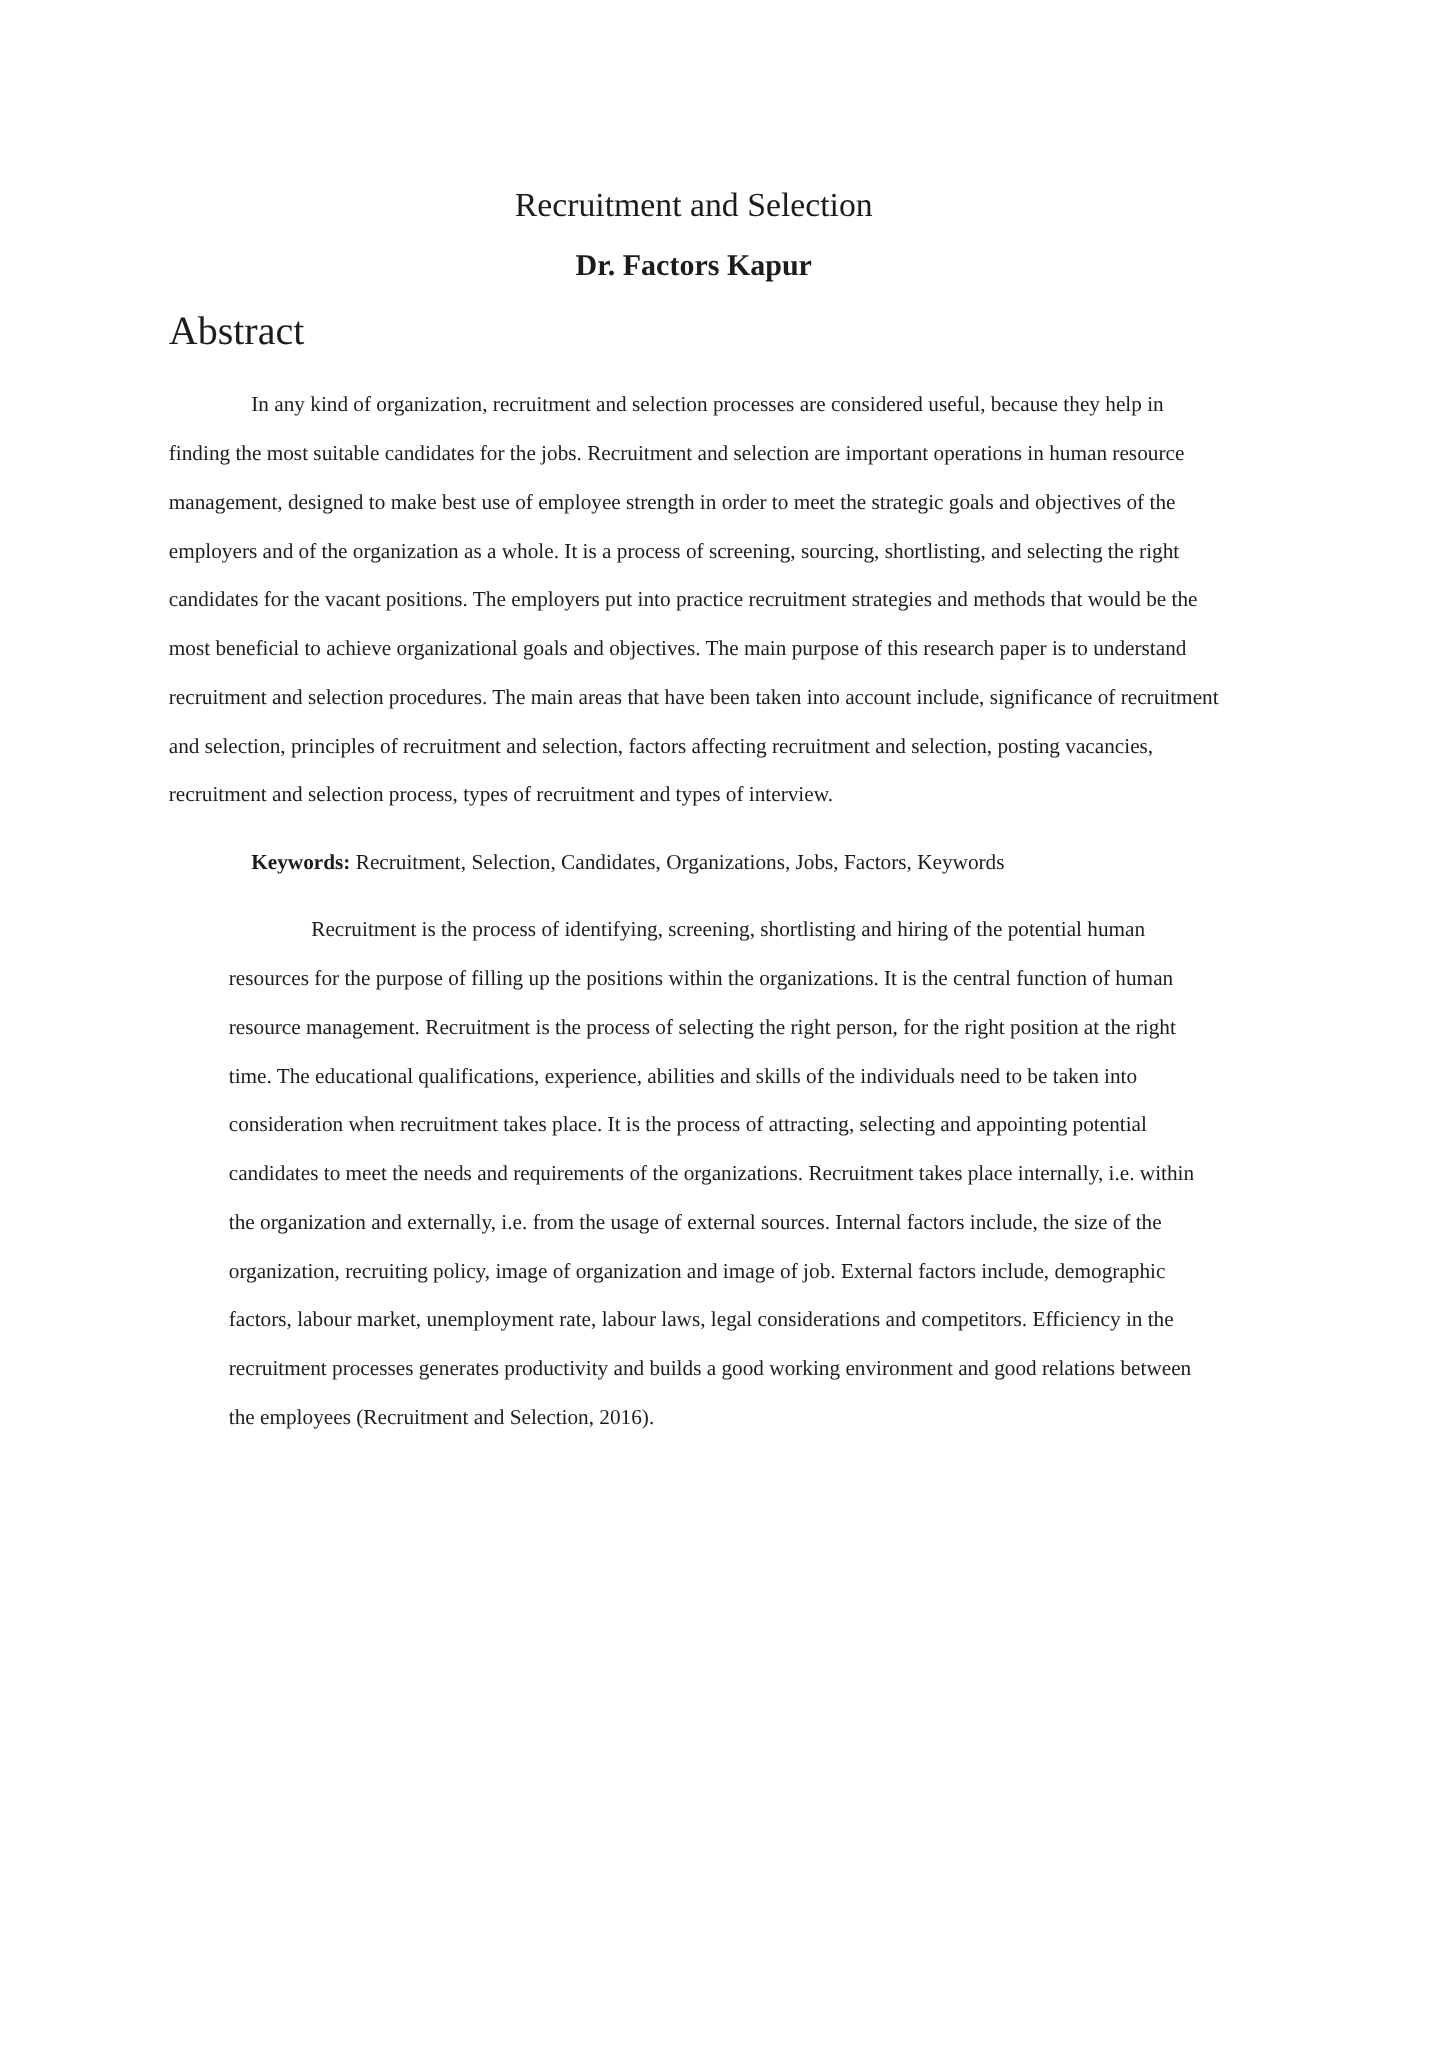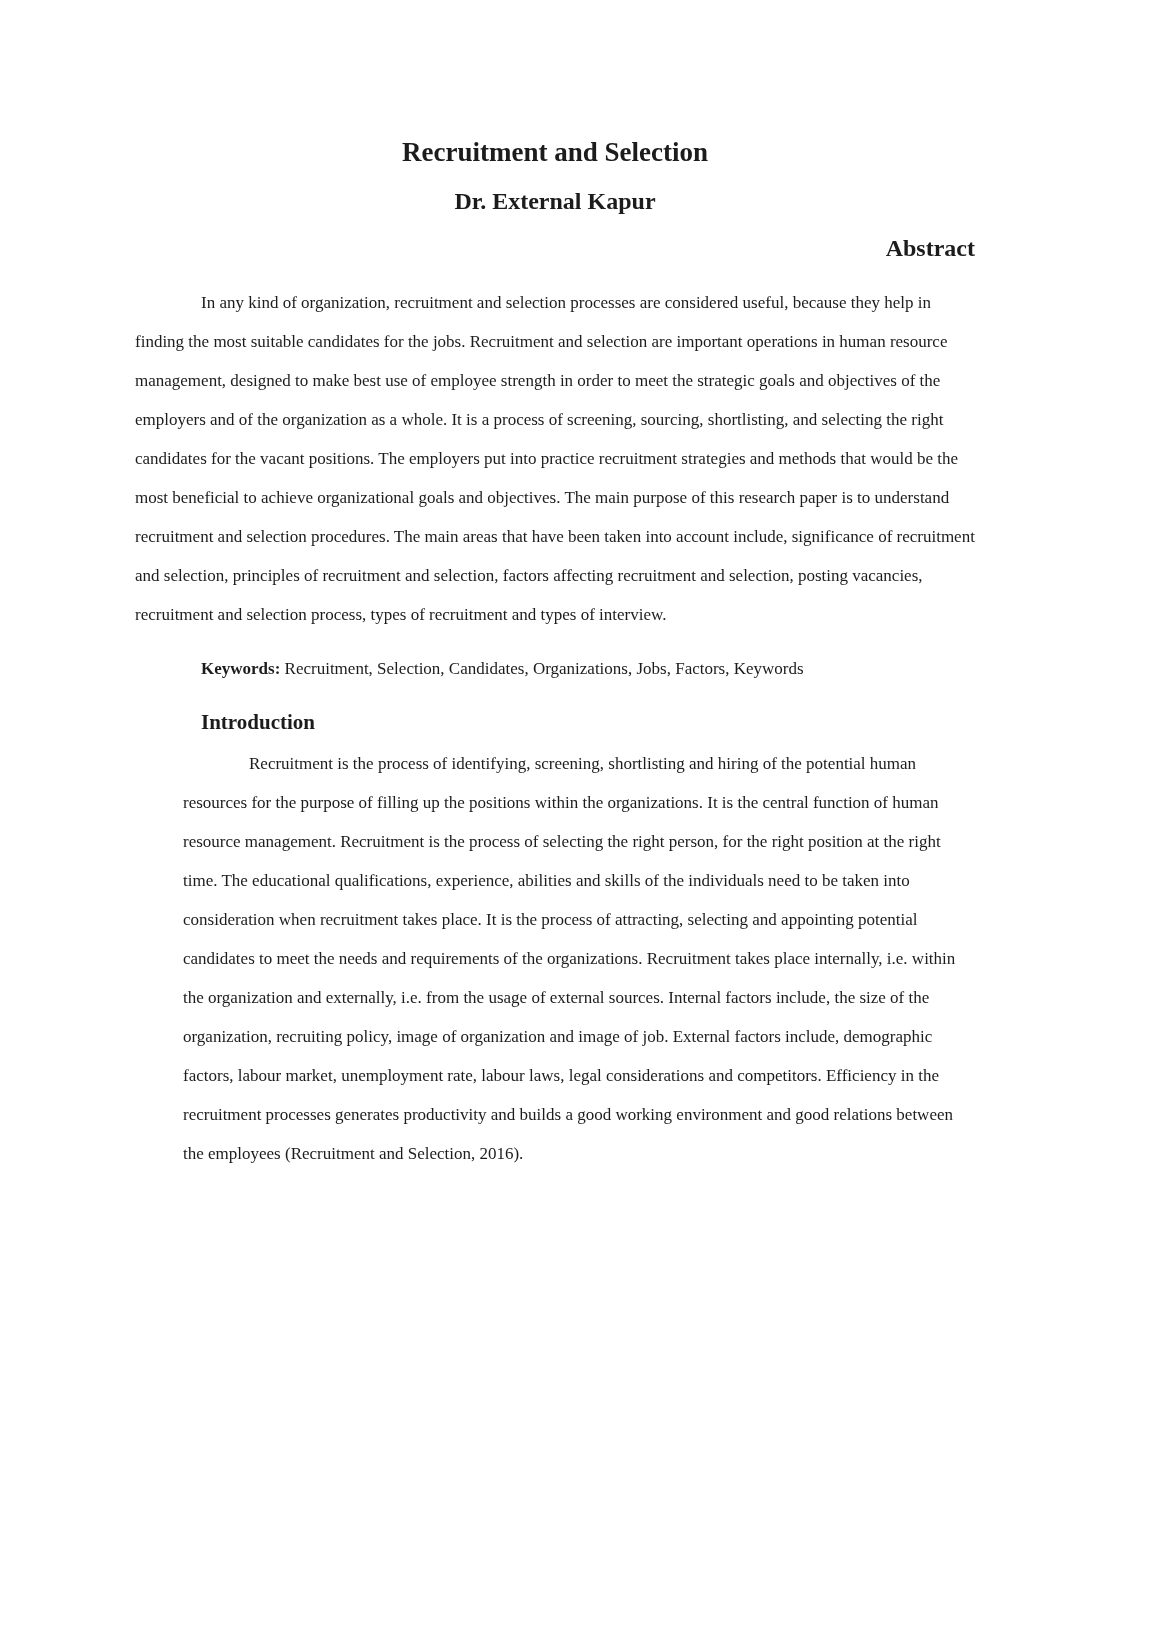--- a/index.html
+++ b/index.html
@@ -14,36 +14,36 @@
     margin: 0 auto;
     background: #ffffff;
     box-sizing: border-box;
     padding: 138px 183px 60px 135px;
     font-family: "Liberation Serif", "DejaVu Serif", serif;
     color: #1c1c1c;
     overflow: hidden;
   }
   .title {
     font-size: 27px;
-    font-weight: bold;
+    font-weight: normal;
     text-align: center;
     line-height: 1.1;
-    margin: 0 0 20px 0;
+    margin: 12px 0 20px 0;
   }
   .author {
     font-size: 24px;
     font-weight: bold;
     text-align: center;
     line-height: 1.1;
     margin: 0 0 21px 0;
   }
   .centered-heading {
-    font-size: 24px;
-    font-weight: bold;
-    text-align: right;
+    font-size: 32px;
+    font-weight: normal;
+    text-align: left;
     line-height: 1.1;
     margin: 0 0 22px 0;
   }
   .body-para {
     font-size: 17px;
     line-height: 39px;
     text-align: left;
     text-indent: 66px;
     margin: 0 0 15px 0;
   }
@@ -62,25 +62,24 @@
     margin-left: 48px;
   }
 </style>
 </head>
 <body>
 
 <div class="page">
 
   <h1 class="title">Recruitment and Selection</h1>
 
-  <h2 class="author">Dr. External Kapur</h2>
+  <h2 class="author">Dr. Factors Kapur</h2>
 
   <h3 class="centered-heading">Abstract</h3>
 
   <p class="body-para">In any kind of organization, recruitment and selection processes are considered useful, because they help in finding the most suitable candidates for the jobs. Recruitment and selection are important operations in human resource management, designed to make best use of employee strength in order to meet the strategic goals and objectives of the employers and of the organization as a whole. It is a process of screening, sourcing, shortlisting, and selecting the right candidates for the vacant positions. The employers put into practice recruitment strategies and methods that would be the most beneficial to achieve organizational goals and objectives. The main purpose of this research paper is to understand recruitment and selection procedures. The main areas that have been taken into account include, significance of recruitment and selection, principles of recruitment and selection, factors affecting recruitment and selection, posting vacancies, recruitment and selection process, types of recruitment and types of interview.</p>
 
   <p class="body-para"><b>Keywords:</b><span> Recruitment, Selection, Candidates, Organizations, Jobs, Factors, Keywords</span></p>
 
-  <p class="subheading">Introduction</p>
 
   <p class="body-para last">Recruitment is the process of identifying, screening, shortlisting and hiring of the potential human resources for the purpose of filling up the positions within the organizations. It is the central function of human resource management. Recruitment is the process of selecting the right person, for the right position at the right time. The educational qualifications, experience, abilities and skills of the individuals need to be taken into consideration when recruitment takes place. It is the process of attracting, selecting and appointing potential candidates to meet the needs and requirements of the organizations. Recruitment takes place internally, i.e. within the organization and externally, i.e. from the usage of external sources. Internal factors include, the size of the organization, recruiting policy, image of organization and image of job. External factors include, demographic factors, labour market, unemployment rate, labour laws, legal considerations and competitors. Efficiency in the recruitment processes generates productivity and builds a good working environment and good relations between the employees (Recruitment and Selection, 2016).</p>
 
 </div>
 
 </body></html>

